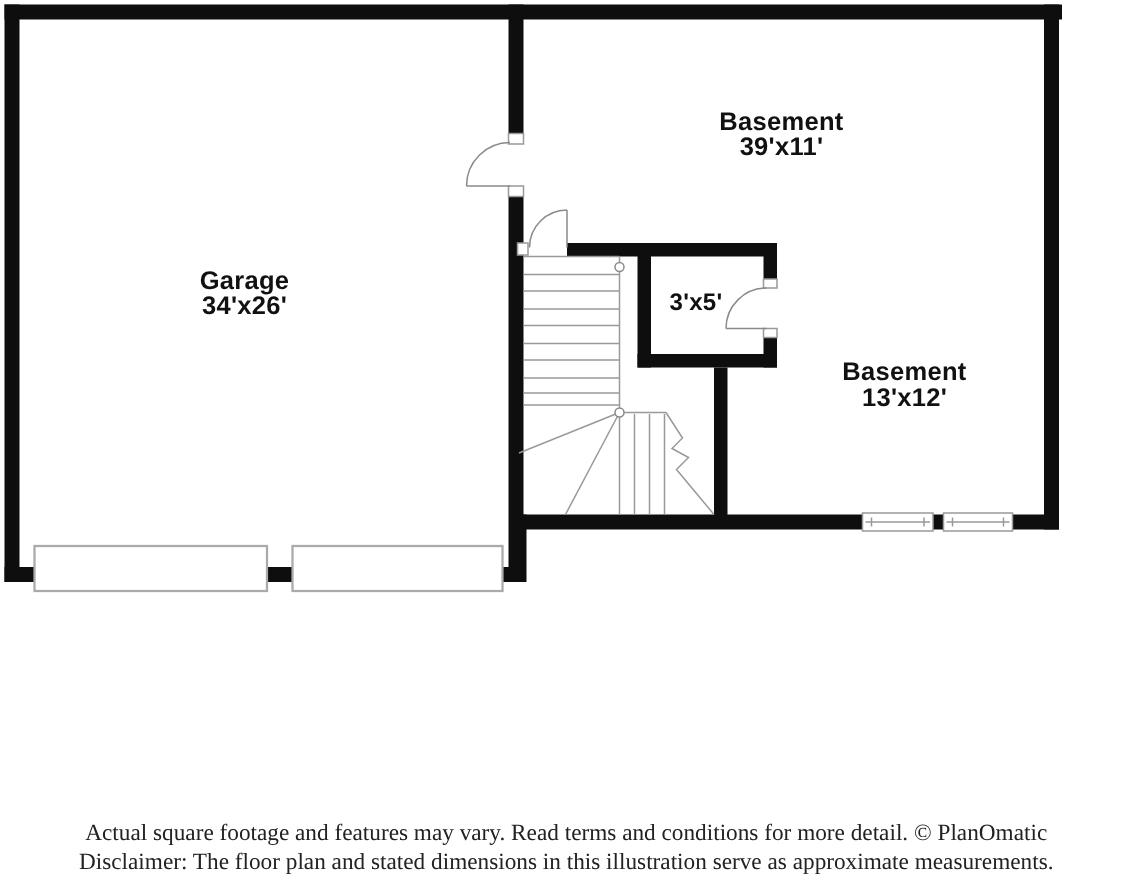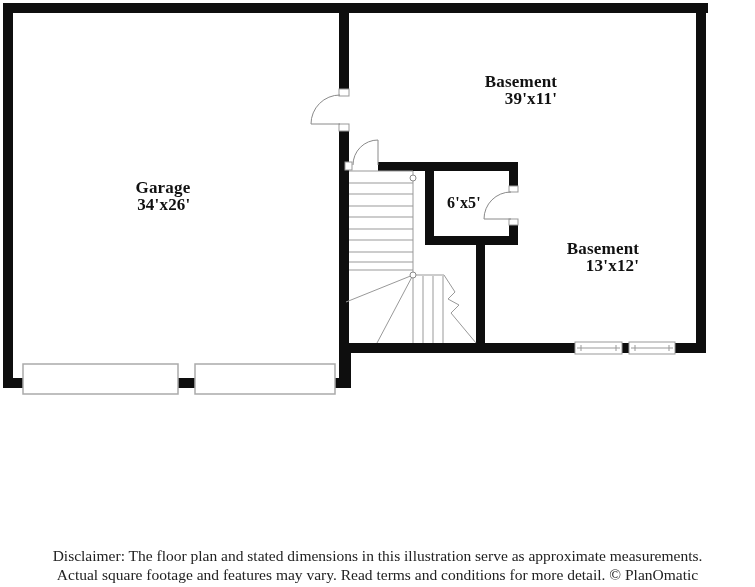--- a/index.html
+++ b/index.html
@@ -22,23 +22,23 @@
   .wall{fill:var(--wall);stroke:none;}
   .jamb{fill:#ffffff;stroke:var(--line);stroke-width:1;}
   .thin{stroke:var(--line);stroke-width:1;fill:none;}
   .door{stroke:#8a8a8a;stroke-width:1;fill:none;}
   .newel{fill:#ffffff;stroke:#8a8a8a;stroke-width:1;}
   .winsym{fill:#ffffff;stroke:var(--line);stroke-width:1;}
   .gdoor{fill:#ffffff;stroke:var(--line-soft);stroke-width:1.5;}
   .room-label{
     position:absolute;
     transform:translate(-50%,-50%);
-    text-align:right;
+    text-align:center;
     color:var(--label);
-    font-family:Liberation Serif, serif;
+    font-family:Liberation Sans, sans-serif;
     font-weight:700;
     font-size:17px;
     line-height:16.5px;
     letter-spacing:0.2px;
     white-space:nowrap;
   }
   .footer{
     position:absolute;
     left:0;top:546px;
     width:755px;
@@ -150,26 +150,26 @@
     <div>Garage</div>
     <div>34'x26'</div>
   </div>
 
   <div class="room-label" style="left:521px;top:90px;">
     <div>Basement</div>
     <div>39'x11'</div>
   </div>
 
   <div class="room-label" style="left:464px;top:203px;font-size:16px;">
-    <div>6'x5'</div>
+    <div>3'x5'</div>
   </div>
 
   <div class="room-label" style="left:603px;top:257px;">
     <div>Basement</div>
     <div>13'x12'</div>
   </div>
 
   <div class="footer">
+    <div>Actual square footage and features may vary. Read terms and conditions for more detail. © PlanOmatic</div>
     <div>Disclaimer: The floor plan and stated dimensions in this illustration serve as approximate measurements.</div>
-    <div>Actual square footage and features may vary. Read terms and conditions for more detail. © PlanOmatic</div>
   </div>
 
 </div>
 
 </body></html>

